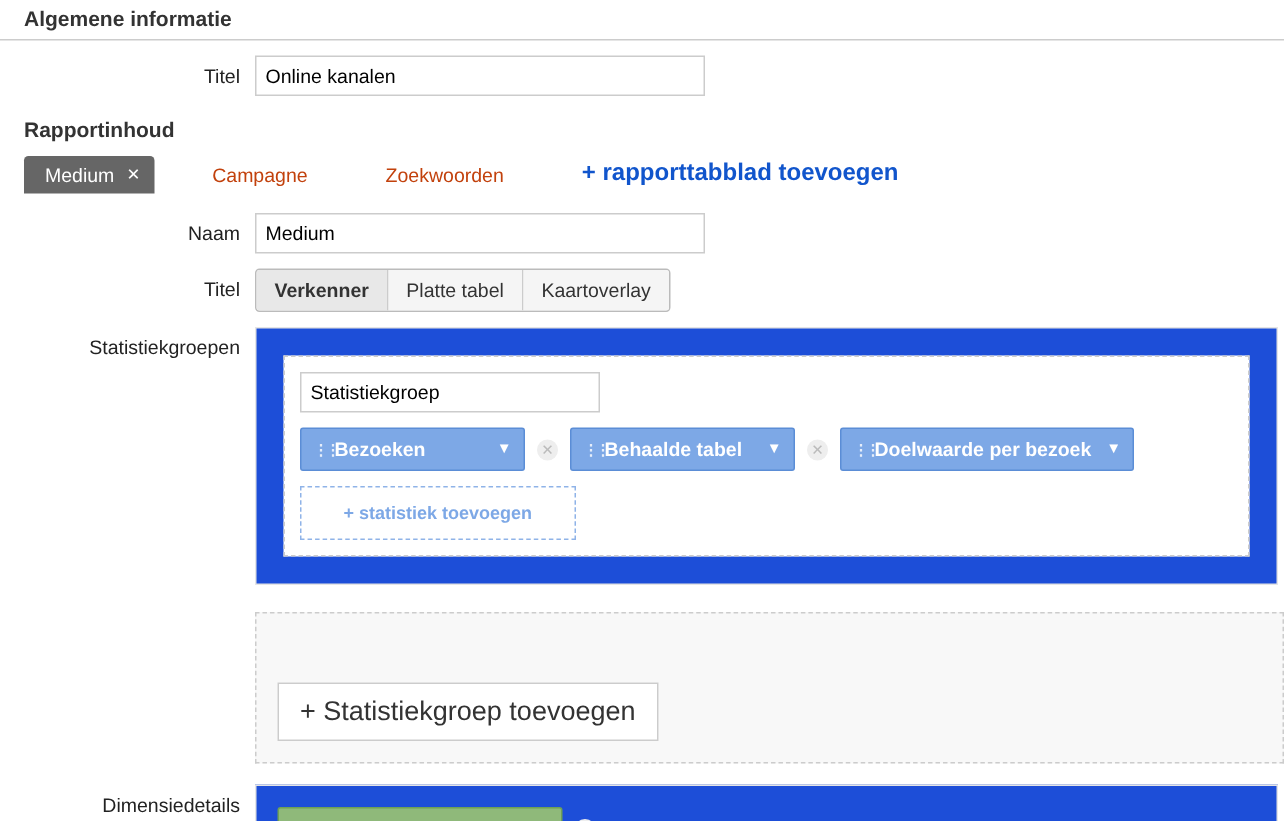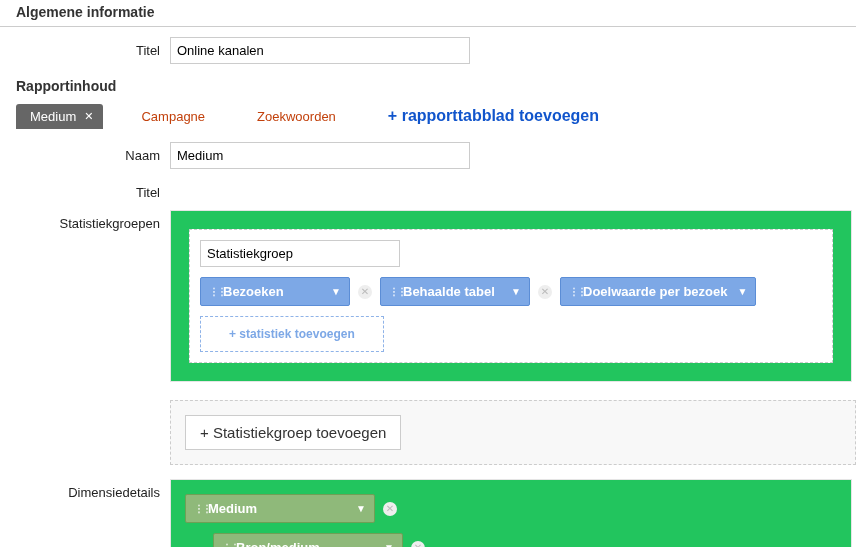--- a/index.html
+++ b/index.html
@@ -13,32 +13,32 @@
 .tabbar { display: flex; align-items: center; gap: 0; margin-left: 16px; margin-bottom: 12px; }
 .tab { padding: 5px 14px; font-size: 13px; color: #c2410c; cursor: pointer; background: #f6f6f6; border-radius: 3px 3px 0 0; margin-right: 24px; }
 .tab.active { background: #666; color: #fff; padding: 5px 10px 5px 14px; display: flex; align-items: center; gap: 8px; margin-right: 24px; }
 .tab.active .close { color: #fff; font-size: 11px; }
 .tab.plain { background: transparent; margin-right: 24px; }
 .tab.add { color: #1155cc; background: transparent; font-weight: bold; font-size: 16px; }
 .type-group { display: inline-flex; border: 1px solid #bbb; border-radius: 3px; overflow: hidden; }
 .type-btn { padding: 6px 12px; background: #f5f5f5; border-right: 1px solid #ccc; cursor: pointer; font-size: 13px; }
 .type-btn:last-child { border-right: none; }
 .type-btn.active { font-weight: bold; background: #e8e8e8; }
-.panel { border: 1px solid #e5e5e5; background: #22c55e; padding: 18px; margin-right: 4px; }
+.panel { border: 1px solid #e5e5e5; background: #1d4ed8; padding: 18px; margin-right: 4px; }
 .dashed-box { border: 1px dashed #ccc; background: #fff; padding: 10px; }
 .pill-row { display: flex; align-items: center; gap: 8px; margin-top: 10px; flex-wrap: wrap; }
 .pill { display: flex; align-items: center; color: #fff; padding: 6px 8px; border-radius: 2px; min-width: 150px; justify-content: space-between; font-weight: bold; }
 .pill.blue { background: #7da8e6; border: 1px solid #5b8dd6; }
 .pill.green { background: #8fb97a; border: 1px solid #6fa055; }
 .pill .grip { width: 8px; display: inline-block; margin-right: 6px; opacity: 0.8; letter-spacing: -2px; font-size: 10px; }
 .pill .label { flex: 1; }
 .pill .caret { margin-left: 10px; font-size: 10px; }
 .remove-x { color: #bbb; background: #eee; width: 14px; height: 14px; border-radius: 50%; display: inline-flex; align-items: center; justify-content: center; font-size: 10px; cursor: pointer; }
 .add-stat { border: 1px dashed #8fb3e8; color: #7da8e6; background: #fff; padding: 10px 28px; font-weight: bold; font-size: 12px; text-align: center; display: inline-block; margin-top: 10px; }
-.add-group-btn { border: 1px solid #ccc; background: #fff; padding: 8px 14px; font-size: 15px; cursor: pointer; display: inline-block; }
+.add-group-btn { border: 1px solid #ccc; background: #fff; padding: 8px 14px; font-size: 18px; cursor: pointer; display: inline-block; margin-top: 32px; }
 .dashed-panel { border: 1px dashed #ccc; padding: 14px; margin-top: 18px; background: #f8f8f8; }
 .dim-row { display: flex; align-items: center; gap: 8px; margin-bottom: 10px; }
 .indent1 { margin-left: 28px; }
 </style>
 </head>
 <body>
 
 <div class="section-title">Algemene informatie</div>
 
 <div class="form-row">
@@ -62,20 +62,27 @@
 
 <div class="form-row">
   <div class="form-label">Naam</div>
   <div class="form-content">
     <input type="text" value="Medium" style="">
   </div>
 </div>
 
 <div class="form-row">
   <div class="form-label">Titel</div>
+  <div class="form-content">
+    <div class="type-group">
+      <div class="type-btn active">Verkenner</div>
+      <div class="type-btn">Platte tabel</div>
+      <div class="type-btn">Kaartoverlay</div>
+    </div>
+  </div>
 </div>
 
 <div class="form-row">
   <div class="form-label">Statistiekgroepen</div>
   <div class="form-content">
     <div class="panel">
       <div class="dashed-box">
         <input type="text" class="small" value="Statistiekgroep" style="">
         <div class="pill-row">
           <div class="pill blue">

